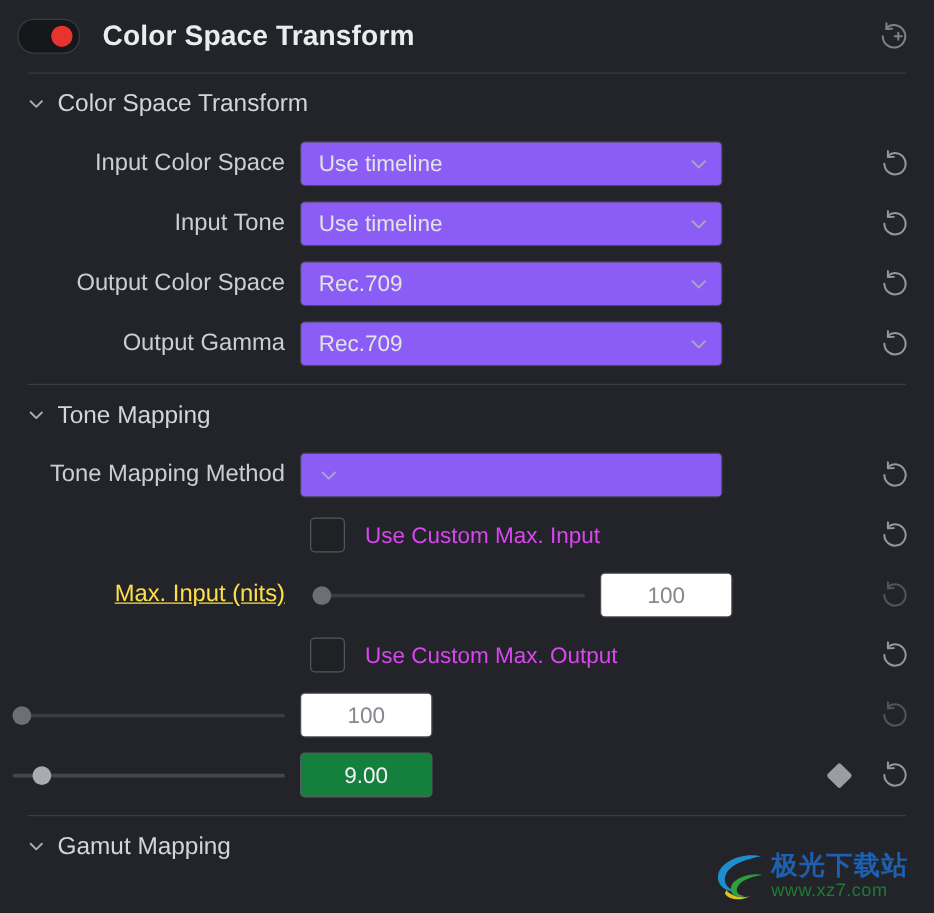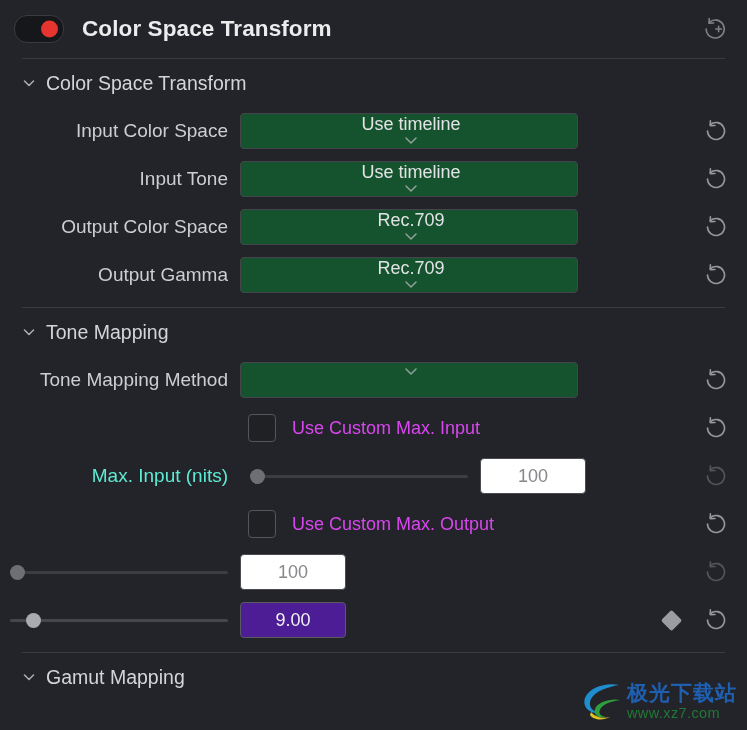--- a/index.html
+++ b/index.html
@@ -99,42 +99,41 @@
   .row-label {
     width: 240px;
     flex: 0 0 auto;
     text-align: right;
     padding-right: 12px;
     box-sizing: border-box;
     font-size: 19px;
     color: #ccced1;
     white-space: nowrap;
   }
-  .row-label.dim { color: #5eead4; }
+  .row-label.dim { color: #fde047; text-decoration: underline; }
 
   .control-area {
     flex: 1 1 auto;
     display: flex;
     align-items: center;
     min-width: 0;
   }
 
   
   .dropdown {
     width: 338px;
     height: 36px;
-    background: #14532d;
+    background: #8b5cf6;
     border: 1px solid #45464b;
     border-radius: 4px;
     display: flex;
     align-items: center;
     padding: 0 10px 0 14px;
     box-sizing: border-box;
     cursor: pointer;
-    flex-direction: column;
   }
   .dropdown .dd-value {
     flex: 1 1 auto;
     font-size: 18px;
     color: #e2e3e6;
     white-space: nowrap;
     overflow: hidden;
   }
   .dropdown .dd-arrow {
     width: 16px;
@@ -207,21 +206,21 @@
     display: flex;
     align-items: center;
     justify-content: center;
     margin-left: 12px;
     flex: 0 0 auto;
     font-size: 18px;
     color: #86888d;
     cursor: text;
   }
   .numfield.active {
-    background: #4c1d95;
+    background: #15803d;
     border-color: #5a5b60;
     color: #f0f1f3;
   }
 
   
   .row-trail {
     display: flex;
     align-items: center;
     justify-content: flex-end;
     flex: 0 0 auto;
@@ -244,21 +243,21 @@
     cursor: pointer;
     opacity: 0.72;
   }
   .reset-icon.dim { opacity: 0.30; }
 
   .spacer-sm { height: 8px; }
 
   
   .watermark {
     position: absolute;
-    right: 10px;
+    right: 20px;
     bottom: 6px;
     display: flex;
     align-items: center;
     pointer-events: none;
   }
   .wm-swirl { width: 46px; height: 46px; flex: 0 0 auto; }
   .wm-text { margin-left: 2px; line-height: 1; }
   .wm-cn {
     font-size: 21px;
     font-weight: bold;

